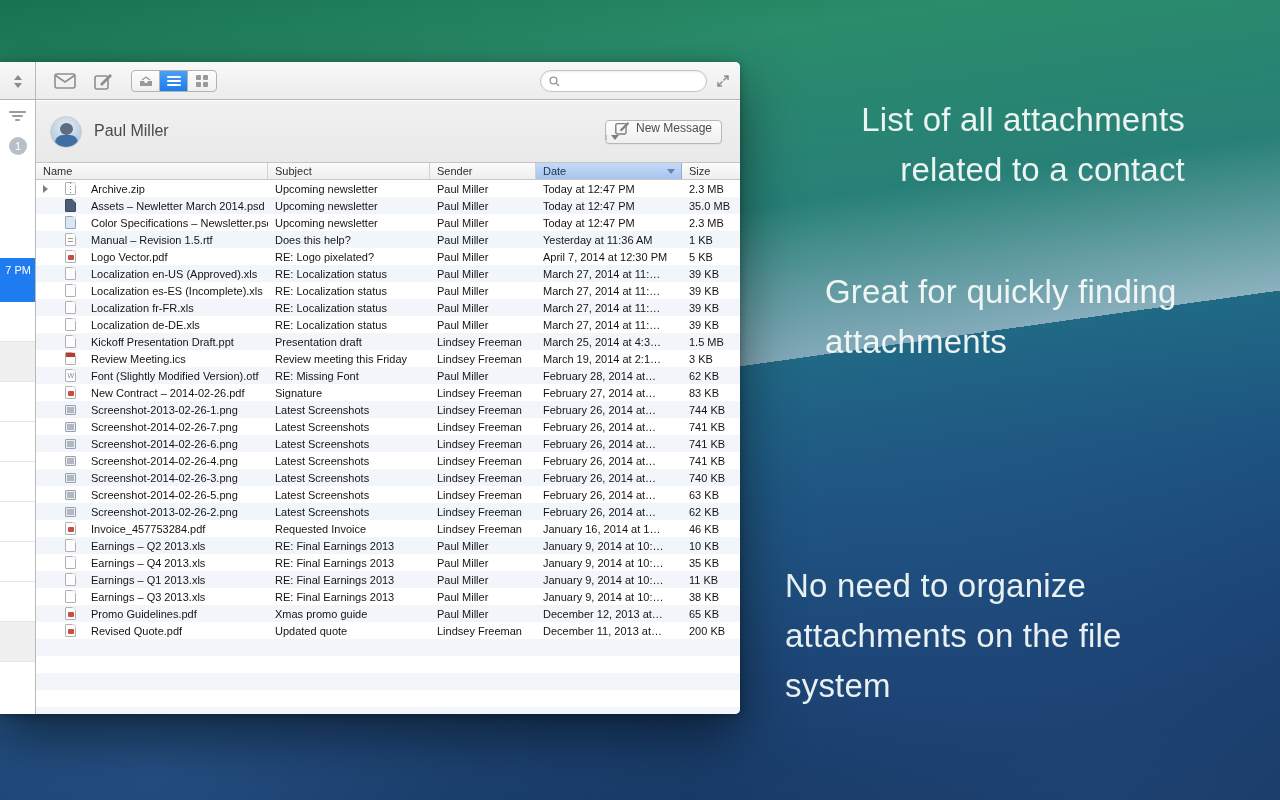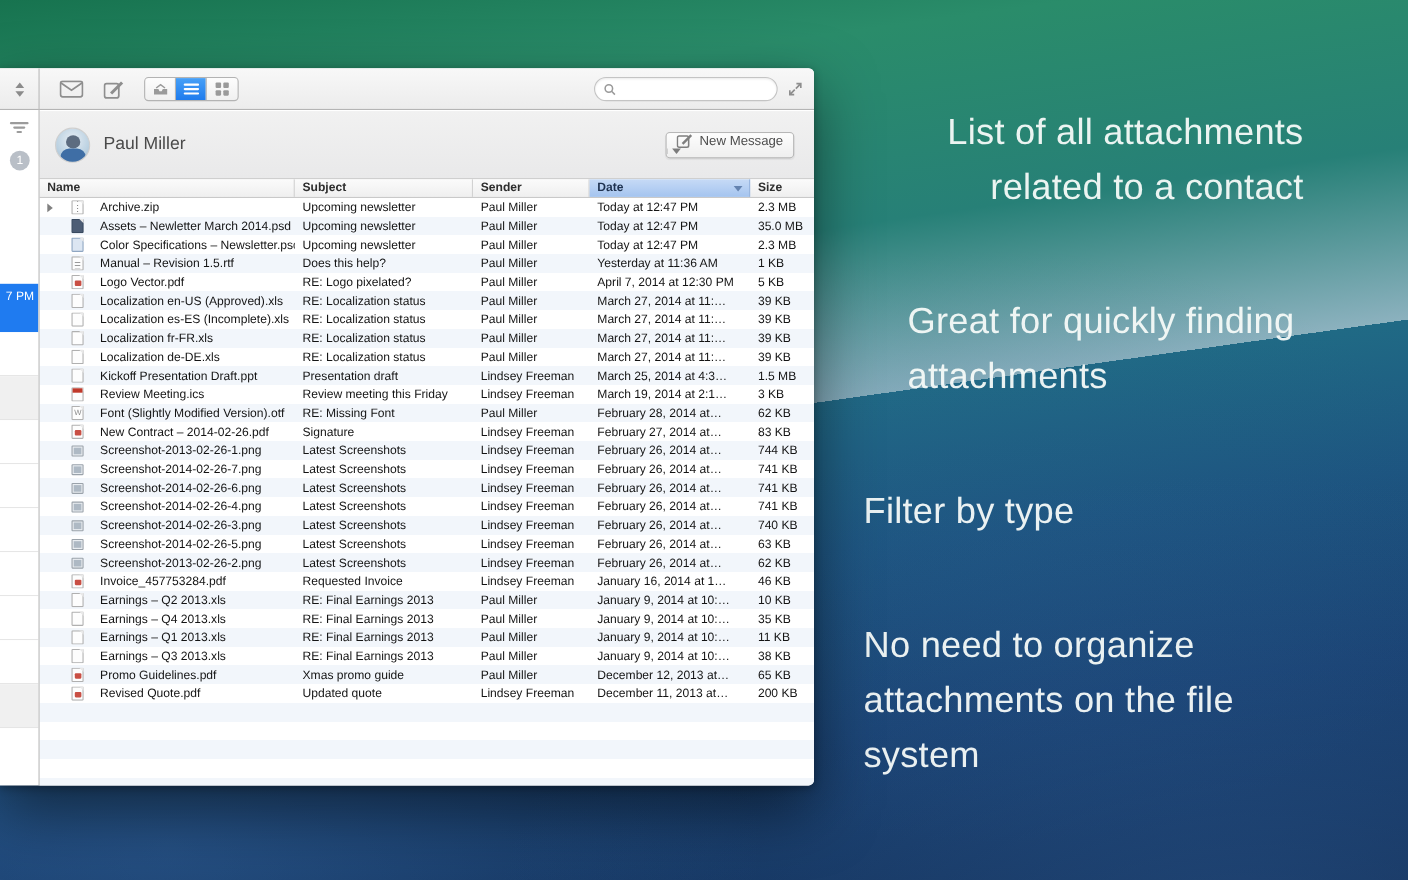--- a/index.html
+++ b/index.html
@@ -107,21 +107,21 @@
   }
   .nm-main { display:flex; align-items:center; gap:6px; padding:0 9px; font-size:12px; color:#4c4c4c; }
   .nm-arrow { width:18px; border-left:1px solid #c2c2c2; display:flex; align-items:center; justify-content:center; }
   .nm-arrow .tri { width:0;height:0;border-left:4px solid transparent;border-right:4px solid transparent;border-top:5px solid #7c7c7c; }
 
   
   .thead {
     position:absolute; left:36px; top:101px; width:704px; height:17px;
     display:grid; grid-template-columns:232px 162px 106px 146px 58px;
     background:linear-gradient(#fbfbfb,#efefef);
-    border-bottom:1px solid #c9c9c9; font-size:11px; font-weight:bold; color:#2e2e2e;
+    border-bottom:1px solid #c9c9c9; font-size:11px; font-weight:normal; color:#2e2e2e;
     z-index:5;
   }
   .th { padding:2px 0 0 7px; border-right:1px solid #d2d2d2; position:relative; overflow:hidden; white-space:nowrap; }
   .th:last-child { border-right:none; }
   .th.sorted { background:linear-gradient(#c6daf6,#a4c4ef); border-right-color:#8fb0dd; color:#1f3250; }
   .sort-arrow { position:absolute; right:6px; top:6px; width:0; height:0;
     border-left:4px solid transparent; border-right:4px solid transparent; border-top:5px solid #6483b0; }
 
   .tbody {
     position:absolute; left:36px; top:118px; width:704px; height:566px;
@@ -184,21 +184,20 @@
 
   svg { display:block; }
 </style>
 </head>
 <body>
 
 <div class="bg">
 
   <div class="marketing-block mb1">List of all attachments related to a contact</div>
   <div class="marketing-block mb2">Great for quickly finding attachments</div>
-  <div class="marketing-block mb3">Filter by type</div>
   <div class="marketing-block mb4">No need to organize attachments on the file system</div>
 
   <div class="window">
 
     <div class="toolbar">
       <div class="tb-stepper">
         <div class="tri-up"></div>
           <div class="tri-dn"></div>
       </div>
       <div class="tb-btn tb-envelope">

